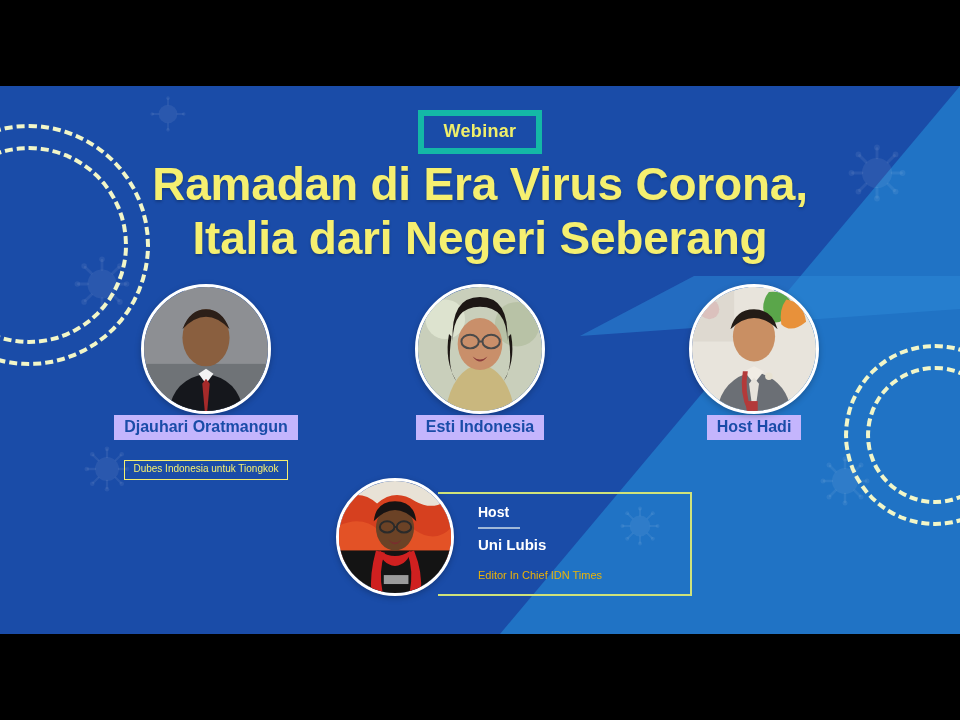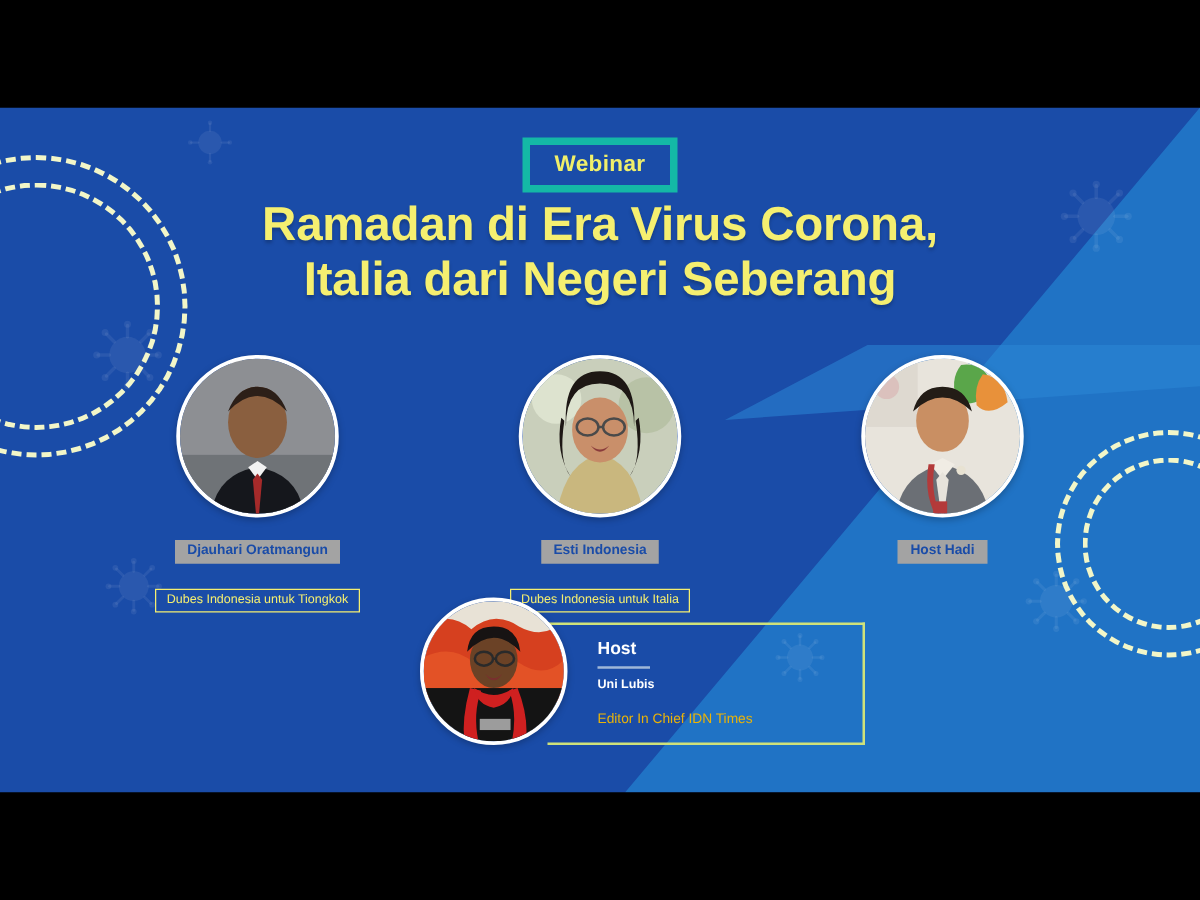--- a/index.html
+++ b/index.html
@@ -110,21 +110,21 @@
     letter-spacing: 0.3px;
   }
 
   .title {
     position: absolute;
     top: 72px;
     left: 0;
     width: 960px;
     text-align: center;
     color: #f5ef70;
-    font-size: 38px;
+    font-size: 46px;
     font-weight: bold;
     line-height: 1.17;
     letter-spacing: -0.2px;
     text-shadow: 0 2px 3px rgba(0,0,0,0.22);
   }
   .title .line { display: block; }
 
   
   .qmark {
     position: absolute;
@@ -158,24 +158,24 @@
     height: 124px;
     border-radius: 50%;
     border: 3px solid #ffffff;
     overflow: hidden;
     position: relative;
     box-shadow: 0 2px 6px rgba(0,0,0,0.25);
   }
   .portrait svg { display: block; width: 100%; height: 100%; }
 
   .name-tag {
-    margin-top: 18px;
-    background: #a3a3a3;
+    margin-top: 1px;
+    background: #c4b5fd;
     color: #1a4ca8;
-    font-size: 11px;
+    font-size: 16px;
     font-weight: bold;
     padding: 2px 10px 3px 10px;
     white-space: nowrap;
     line-height: 1.25;
   }
   .role-tag {
     margin-top: 20px;
     border: 1px solid #f5ef70;
     color: #f5ef70;
     font-size: 10px;
@@ -221,21 +221,21 @@
     line-height: 1.2;
   }
   .host-divider {
     width: 42px;
     height: 2px;
     background: #9fb7d8;
     margin: 6px 0 7px 0;
   }
   .host-name {
     color: #ffffff;
-    font-size: 10px;
+    font-size: 15px;
     font-weight: bold;
     line-height: 1.25;
   }
   .host-role {
     color: #eab308;
     font-size: 11px;
     line-height: 1.3;
     margin-top: 13px;
   }
 </style>
@@ -442,21 +442,20 @@
               <path d="M73 40 q4 26 -4 36 q10 -16 6 -38 z" fill="#1d1714"></path>
               <g fill="none" stroke="#4a4a4a" stroke-width="1.6">
                 <ellipse cx="42" cy="44" rx="7" ry="5.5"></ellipse>
                 <ellipse cx="59" cy="44" rx="7" ry="5.5"></ellipse>
                 <line x1="49" y1="44" x2="52" y2="44"></line>
               </g>
               <path d="M44 56 q6 5 12 0 q-6 8 -12 0 z" fill="#8a3b3b"></path>
             </svg>
           </div>
           <div class="name-tag">Esti Indonesia</div>
-          <div class="role-tag">Dubes Indonesia untuk Italia</div>
         </div>
 
         <div class="speaker">
           <div class="portrait">
             <svg viewBox="0 0 100 100" preserveAspectRatio="xMidYMid slice">
               <rect width="100" height="100" fill="#e8e4dc"></rect>
               <rect x="0" y="0" width="34" height="44" fill="#ded9d0"></rect>
               <path d="M62 4 q16 -2 20 14 q-8 14 -22 10 q-6 -14 2 -24 z" fill="#5aa64a"></path>
               <path d="M76 10 q14 2 16 18 q-12 10 -20 2 q-2 -12 4 -20 z" fill="#e8913a"></path>
               <circle cx="14" cy="18" r="8" fill="#d8b0b0" opacity="0.6"></circle>

